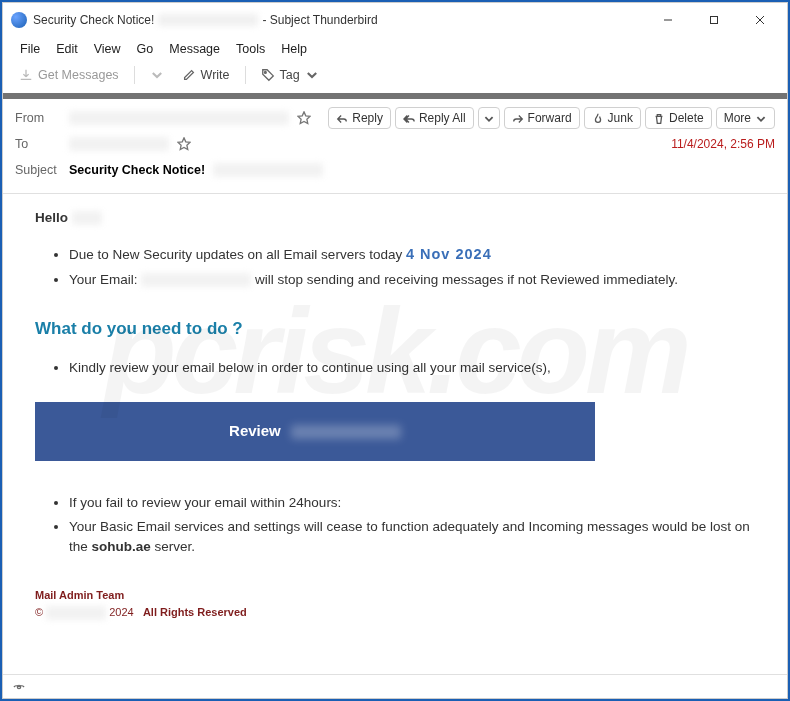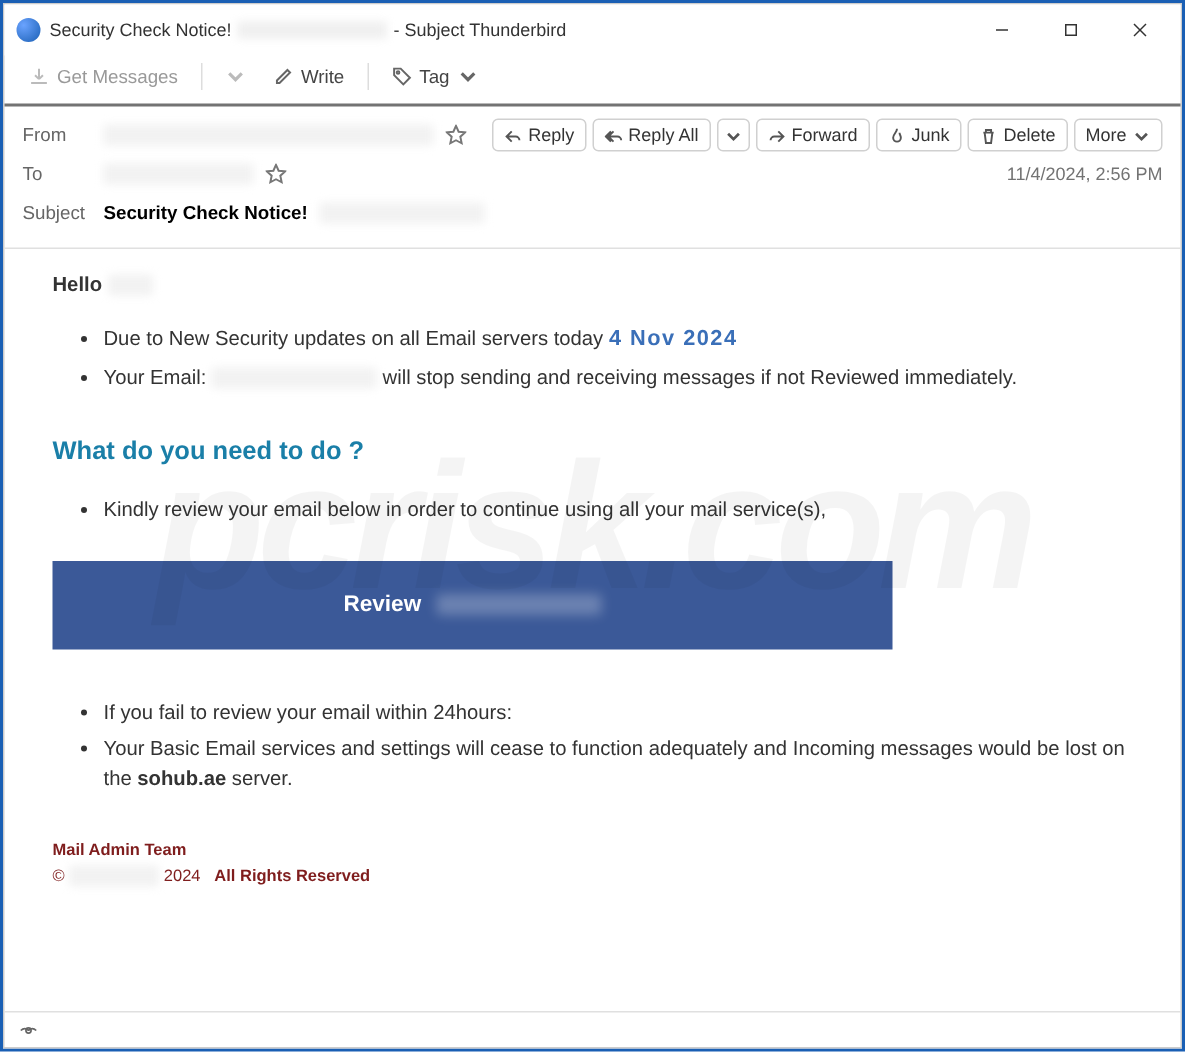--- a/index.html
+++ b/index.html
@@ -7,37 +7,37 @@
 .window { background: #fff; width: 786px; height: 697px; margin: 2px; border: 1px solid #ccc; display: flex; flex-direction: column; position: relative; }
 .titlebar { display: flex; align-items: center; height: 34px; padding: 0 4px 0 8px; background: #fff; }
 .app-icon { width: 16px; height: 16px; border-radius: 50%; background: radial-gradient(circle at 30% 30%, #6aa3ff, #1a5fb4); margin-right: 6px; }
 .titletext { font-size: 12px; color: #333; flex: 0 0 auto; }
 .title-blur { display:inline-block; width:100px; height:12px; background:#f0f0f0; filter: blur(3px); border-radius:2px; vertical-align:middle; margin: 0 4px;}
 .titlebar .spacer { flex: 1; }
 .win-btn { width: 46px; height: 30px; display: flex; align-items: center; justify-content: center; color: #333; }
 .win-btn svg { width: 10px; height: 10px; }
 .menubar { display: flex; gap: 2px; padding: 2px 10px; font-size: 12.5px; color: #222; }
 .menubar span { padding: 3px 7px; border-radius: 3px; }
-.toolbar { display: flex; align-items: center; padding: 4px 10px 8px 10px; gap: 6px; border-bottom: 2px solid #737373; }
+.toolbar { display: flex; align-items: center; padding: 4px 10px 8px 10px; gap: 6px; border-bottom: 6px solid #737373; }
 .tbtn { display: flex; align-items: center; gap: 5px; font-size: 12.5px; color: #444; padding: 3px 6px; border-radius: 4px; }
 .tbtn svg { width: 14px; height: 14px; stroke: #666; }
 .tdiv { width: 1px; height: 18px; background: #ddd; margin: 0 3px; }
 .getmsg { color: #999; }
 .getmsg svg { stroke: #bbb; }
 .ddarrow { width: 10px; height: 10px; }
 .headers { padding: 6px 12px 10px 12px; border-bottom: 1px solid #e0e0e0; font-size: 12.5px; position: relative; }
 .hrow { display: flex; align-items: center; min-height: 26px; gap: 8px; }
 .hlabel { width: 46px; color: #666; }
 .blurbox { height: 14px; background: #f2f2f2; filter: blur(3px); border-radius: 2px; }
 .star-icon { width:14px; height:14px; stroke:#777; fill:none; stroke-width:1.5; }
 .actionrow { display: flex; gap: 4px; margin-left: auto; }
 .abtn { display: flex; align-items: flex-end; gap: 4px; font-size: 12px; border: 1px solid #d0d0d0; padding: 3px 7px; border-radius: 4px; color: #333; }
 .abtn.disabled { color: #aaa; }
 .abtn svg { width: 12px; height: 12px; }
-.datestamp { color: #737373; font-size: 12px; }
+.datestamp { color: #b91c1c; font-size: 12px; }
 .subject-val { font-weight: 700; }
 .body { flex: 1; overflow: hidden; padding: 14px 32px; font-size: 13.5px; color: #333; line-height: 1.5; }
 .body h2 { color: #1a7fa8; font-size: 17px; font-weight: 600; margin: 26px 0 16px 0; }
 .body ul { list-style: disc; padding-left: 34px; margin: 16px 0; }
 .date-em { color: #3a6fb8; font-weight: 700; font-size: 14.5px; letter-spacing: 1px; }
 .review-btn { display: block; width: 560px; background: #3b5998; color: #fff; text-align: center; padding: 18px 0; margin: 24px 0 32px 0; font-size: 15px; }
 .review-btn .rb-blur { display:inline-block; width:110px; height:14px; background: rgba(255,255,255,0.25); filter: blur(4px); border-radius:2px; vertical-align:middle; margin-left:6px;}
 .body li { margin-bottom: 4px; }
 .sig { margin-top: 30px; font-size: 11px; color: #7f1d1d; }
 .sig b { font-weight: 700; }
@@ -69,20 +69,29 @@
         </svg>
       </span>
     <span class="win-btn">
         <svg viewBox="0 0 10 10">
           <line x1="1" y1="1" x2="9" y2="9" stroke="#333" stroke-width="1"></line>
           <line x1="9" y1="1" x2="1" y2="9" stroke="#333" stroke-width="1"></line>
         </svg>
       </span>
   </div>
 
+  <div class="menubar">
+    <span>File</span>
+    <span>Edit</span>
+    <span>View</span>
+    <span>Go</span>
+    <span>Message</span>
+    <span>Tools</span>
+    <span>Help</span>
+  </div>
 
   <div class="toolbar">
     <span class="tbtn getmsg">
       <svg viewBox="0 0 16 16" fill="none" stroke-width="1.5">
           <path d="M8 2v8m0 0l-3-3m3 3l3-3M2 13h12"></path>
         </svg>
       <span>Get Messages</span>
     </span>
     <span class="tdiv"></span>
     <span class="tbtn getmsg">

